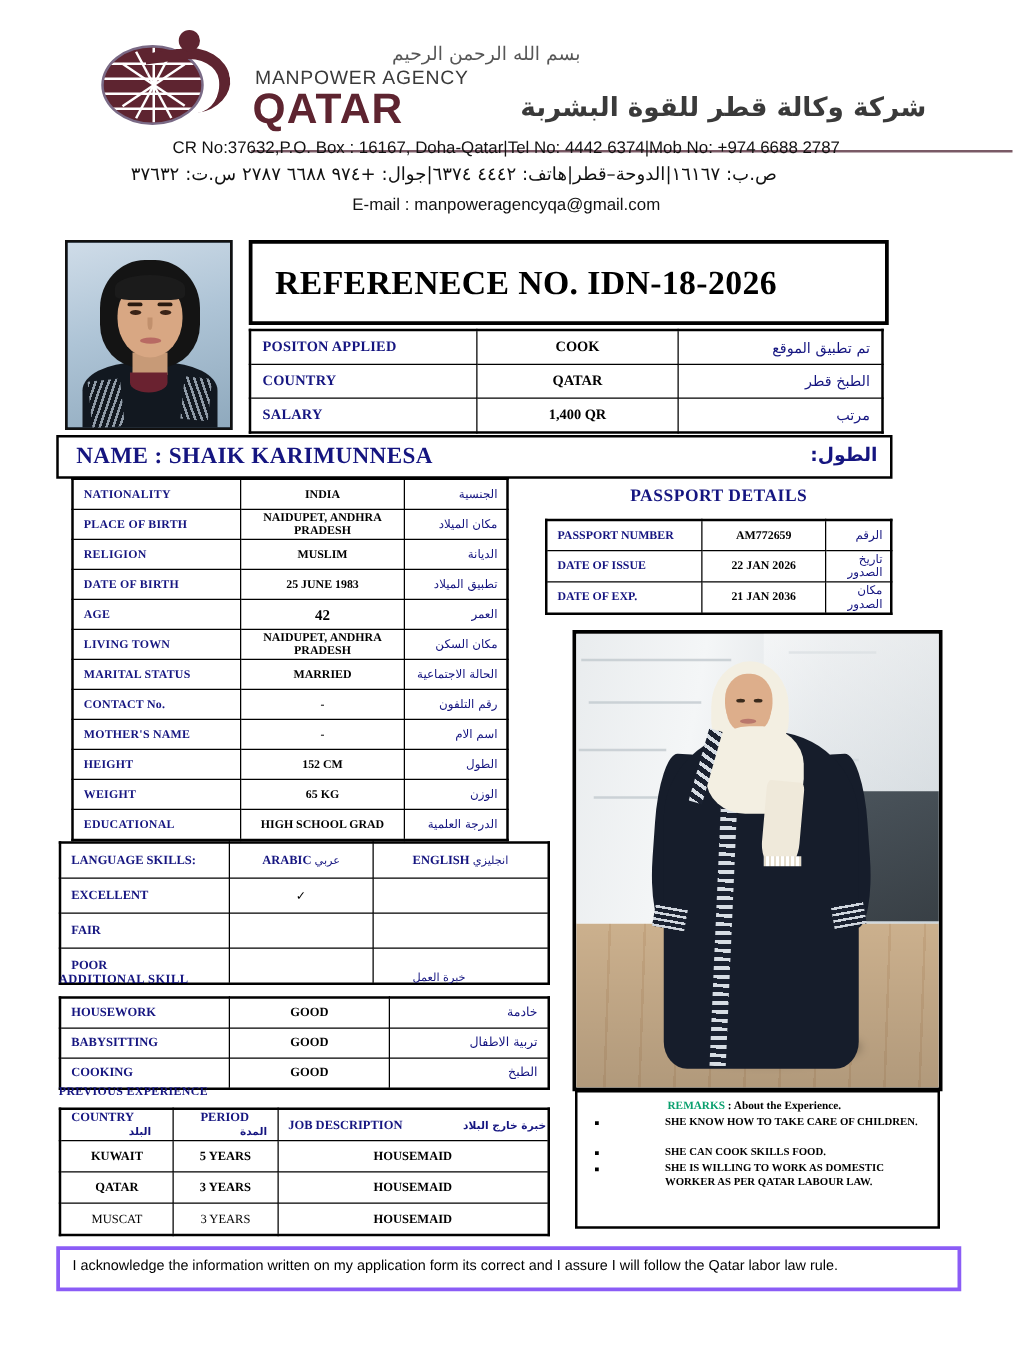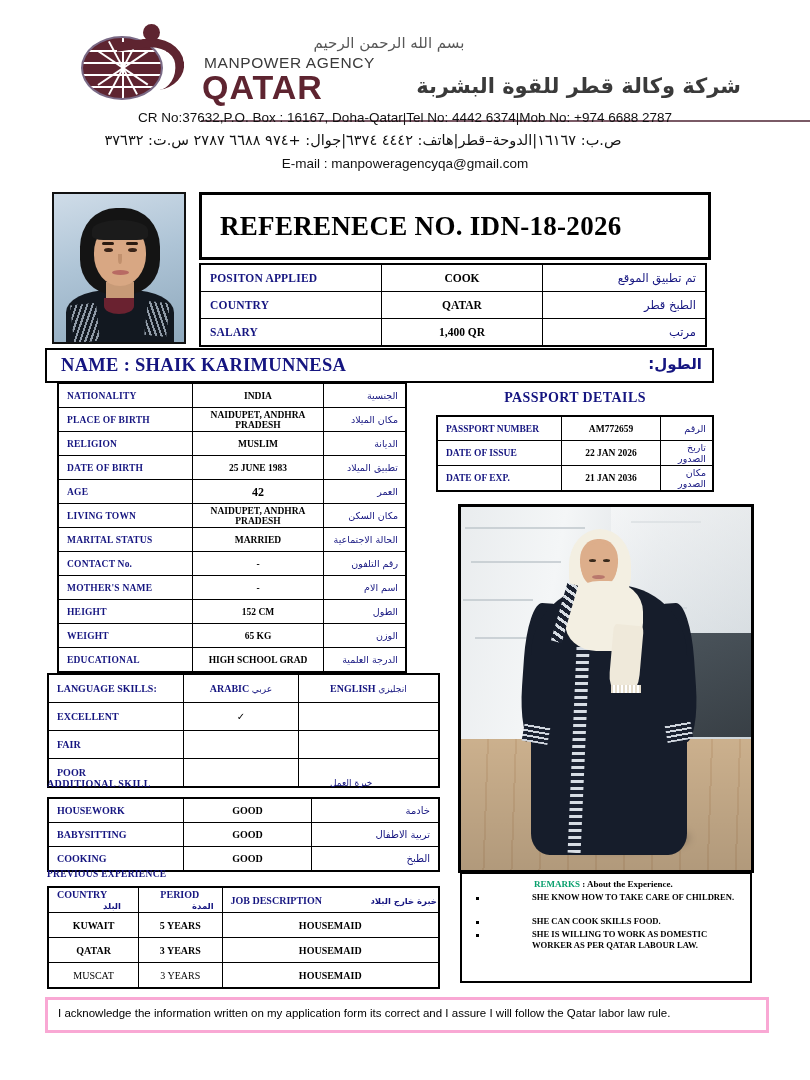--- a/index.html
+++ b/index.html
@@ -183,21 +183,21 @@
 
   
   .remarks{position:absolute;left:460px;top:872px;width:288px;height:107px;border:2.5px solid #000;background:#fff;}
   .rm-title{position:absolute;left:72px;top:5px;font-size:9px;font-weight:bold;font-family:"Liberation Serif", serif;}
   .rm-title .g{color:#0aa06e;}
   .rm-bullet{position:absolute;width:3px;height:3px;background:#000;left:14px;}
   .rm-txt{position:absolute;left:70px;font-size:8.6px;font-weight:bold;font-family:"Liberation Serif", serif;
     color:#000;line-height:11px;}
 
   
-  .footer{position:absolute;left:45px;top:997px;width:718px;height:30px;border:3px solid #f9a8d4;}
+  .footer{position:absolute;left:45px;top:997px;width:718px;height:30px;border:3px solid #8b5cf6;}
   .footer span{position:absolute;left:10px;top:7px;font-size:11.5px;
     font-family:"Liberation Sans", sans-serif;color:#000;}
 </style>
 </head>
 <body>
 
 <div class="page">
 
   <div class="header">
     <div class="logo-row">

